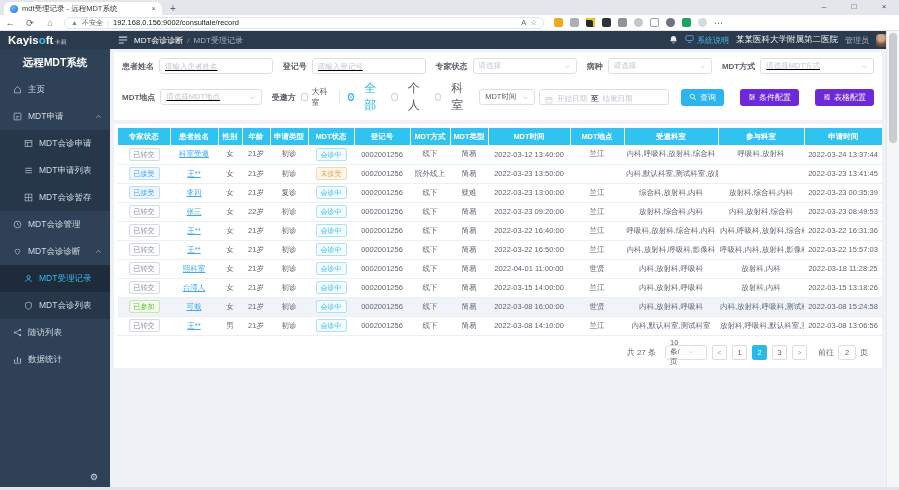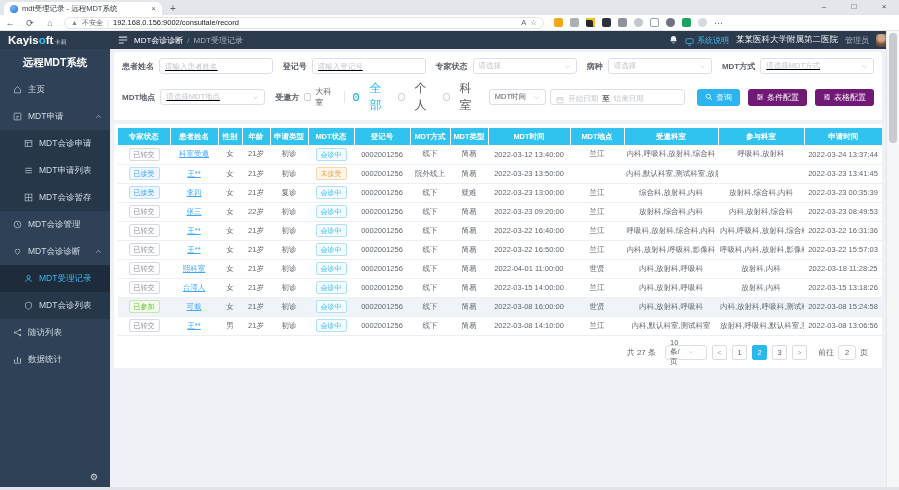--- a/index.html
+++ b/index.html
@@ -42,21 +42,21 @@
   .logo { width:110px; padding-left:8px; color:#fff; font-weight:bold;
     font-size:11.5px; letter-spacing:0; white-space:nowrap; }
   .logo .o { color:#34c3f0; }
   .logo-cn { font-size:6px; font-weight:normal; color:#cfd6de; margin-left:1px; }
   .crumb-toggle { margin:0 6px 0 8px; display:flex; }
   .breadcrumb { font-size:8px; color:#fff; display:flex; gap:4px; align-items:center; }
   .crumb-sep { color:#8d98a5; }
   .crumb-last { color:#aab4c0; }
   .header-right { margin-left:auto; display:flex; align-items:center; gap:7px;
     padding-right:10px; }
-  .syshelp { display:flex; align-items:flex-end; gap:3px; color:#49b8f2; font-size:8px; }
+  .syshelp { display:flex; align-items:flex-start; gap:3px; color:#49b8f2; font-size:8px; }
   .hospital { color:#f2f5f8; font-size:8.5px; }
   .role { color:#aab4c0; font-size:8px; }
   .avatar { width:13px; height:13px; border-radius:3px;
     background:radial-gradient(circle at 40% 30%,#d2a98a 25%,#7a4f3c 55%,#2c4056 95%); }
 
   
   .sidebar { position:absolute; top:49px; left:0; width:110px; height:438px;
     background:#2f4156; }
   .sb-title { color:#fff; font-weight:bold; font-size:10.5px; text-align:center;
     padding:7px 0 6px; }
@@ -96,21 +96,21 @@
   .rdot { width:8px; height:8px; border-radius:50%; border:1px solid #cdd2d9; background:#fff; }
   .radio.checked { color:#2bb3ef; }
   .radio.checked .rdot { border-color:#2bb3ef; background:#2bb3ef; box-shadow:inset 0 0 0 1.5px #fff; }
   .daterange { height:16px; width:152px; border:1px solid #dcdfe6; border-radius:3px;
     display:flex; align-items:flex-end; padding:0 5px; gap:4px; margin-left:4px; }
   .dr-txt { font-size:7.5px; color:#bfc5cd; white-space:nowrap; }
   .dr-to { font-size:7.5px; color:#5a5e66; font-weight:bold; }
   .btn { height:17px; border-radius:3px; display:flex; align-items:center; gap:3px;
     padding:0 8px; font-size:8px; color:#fff; cursor:pointer; white-space:nowrap; }
   .btn-search { background:#2bb4ef; margin-left:12px; }
-  .btn-orange { background:#701a75; margin-left:8px; }
+  .btn-orange { background:#6d28d9; margin-left:16px; }
 
   
   .table-card { padding:4px 4px 8px; }
   table { border-collapse:collapse; table-layout:fixed; width:764px; }
   thead th { background:#30c3f0; color:#fff; font-size:7.5px; font-weight:bold;
     height:17px; border-right:1px solid rgba(255,255,255,.4); overflow:hidden;
     white-space:nowrap; }
   thead th:last-child { border-right:none; }
   tbody td { height:19px; font-size:7.5px; color:#5f6670; text-align:center;
     border-bottom:1px solid #eceff4; white-space:nowrap; overflow:hidden; padding:0 2px; }

